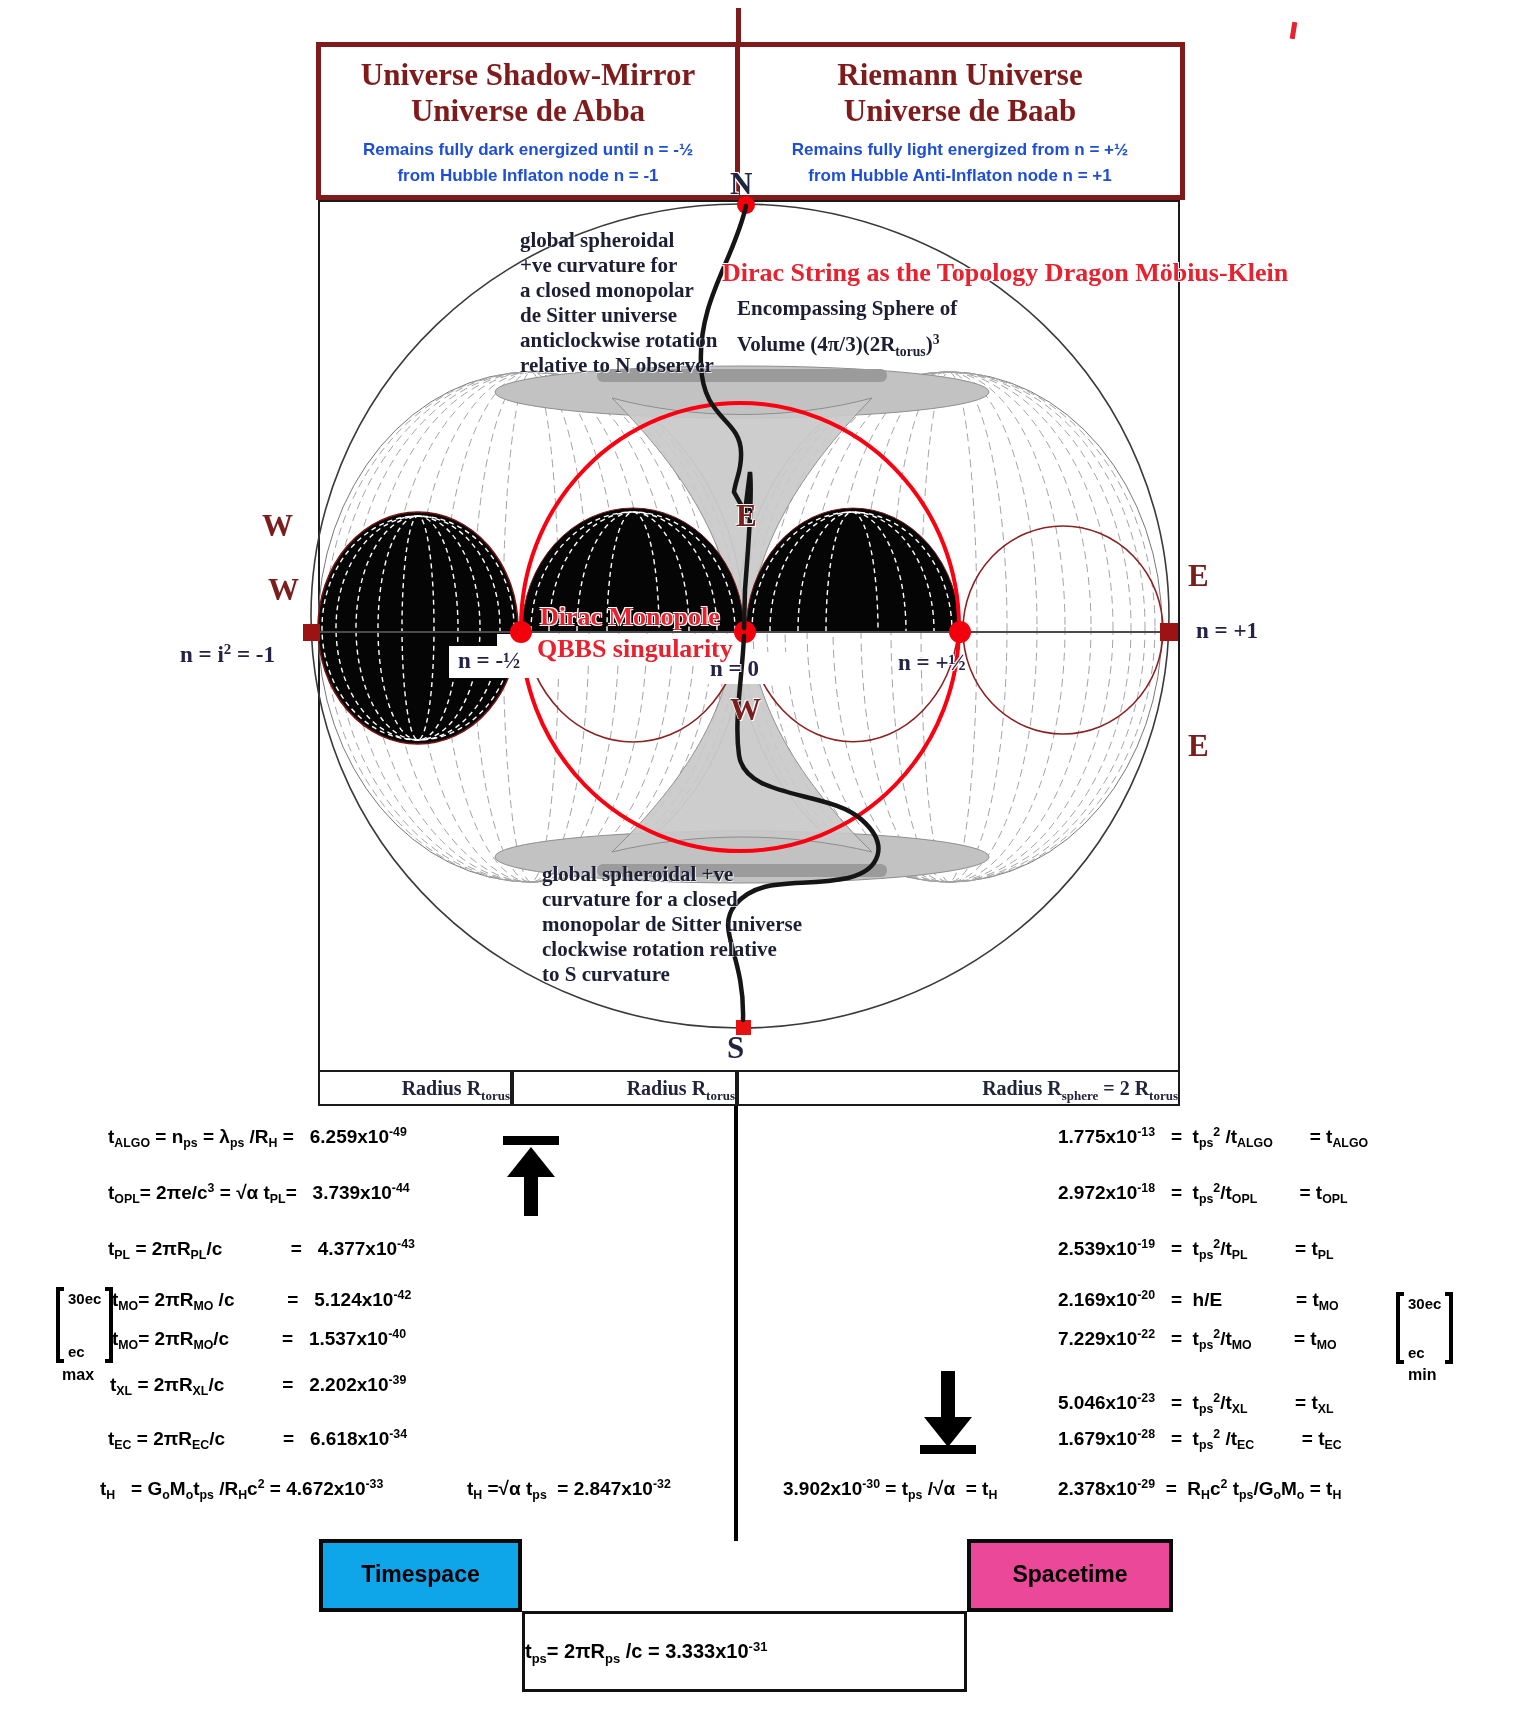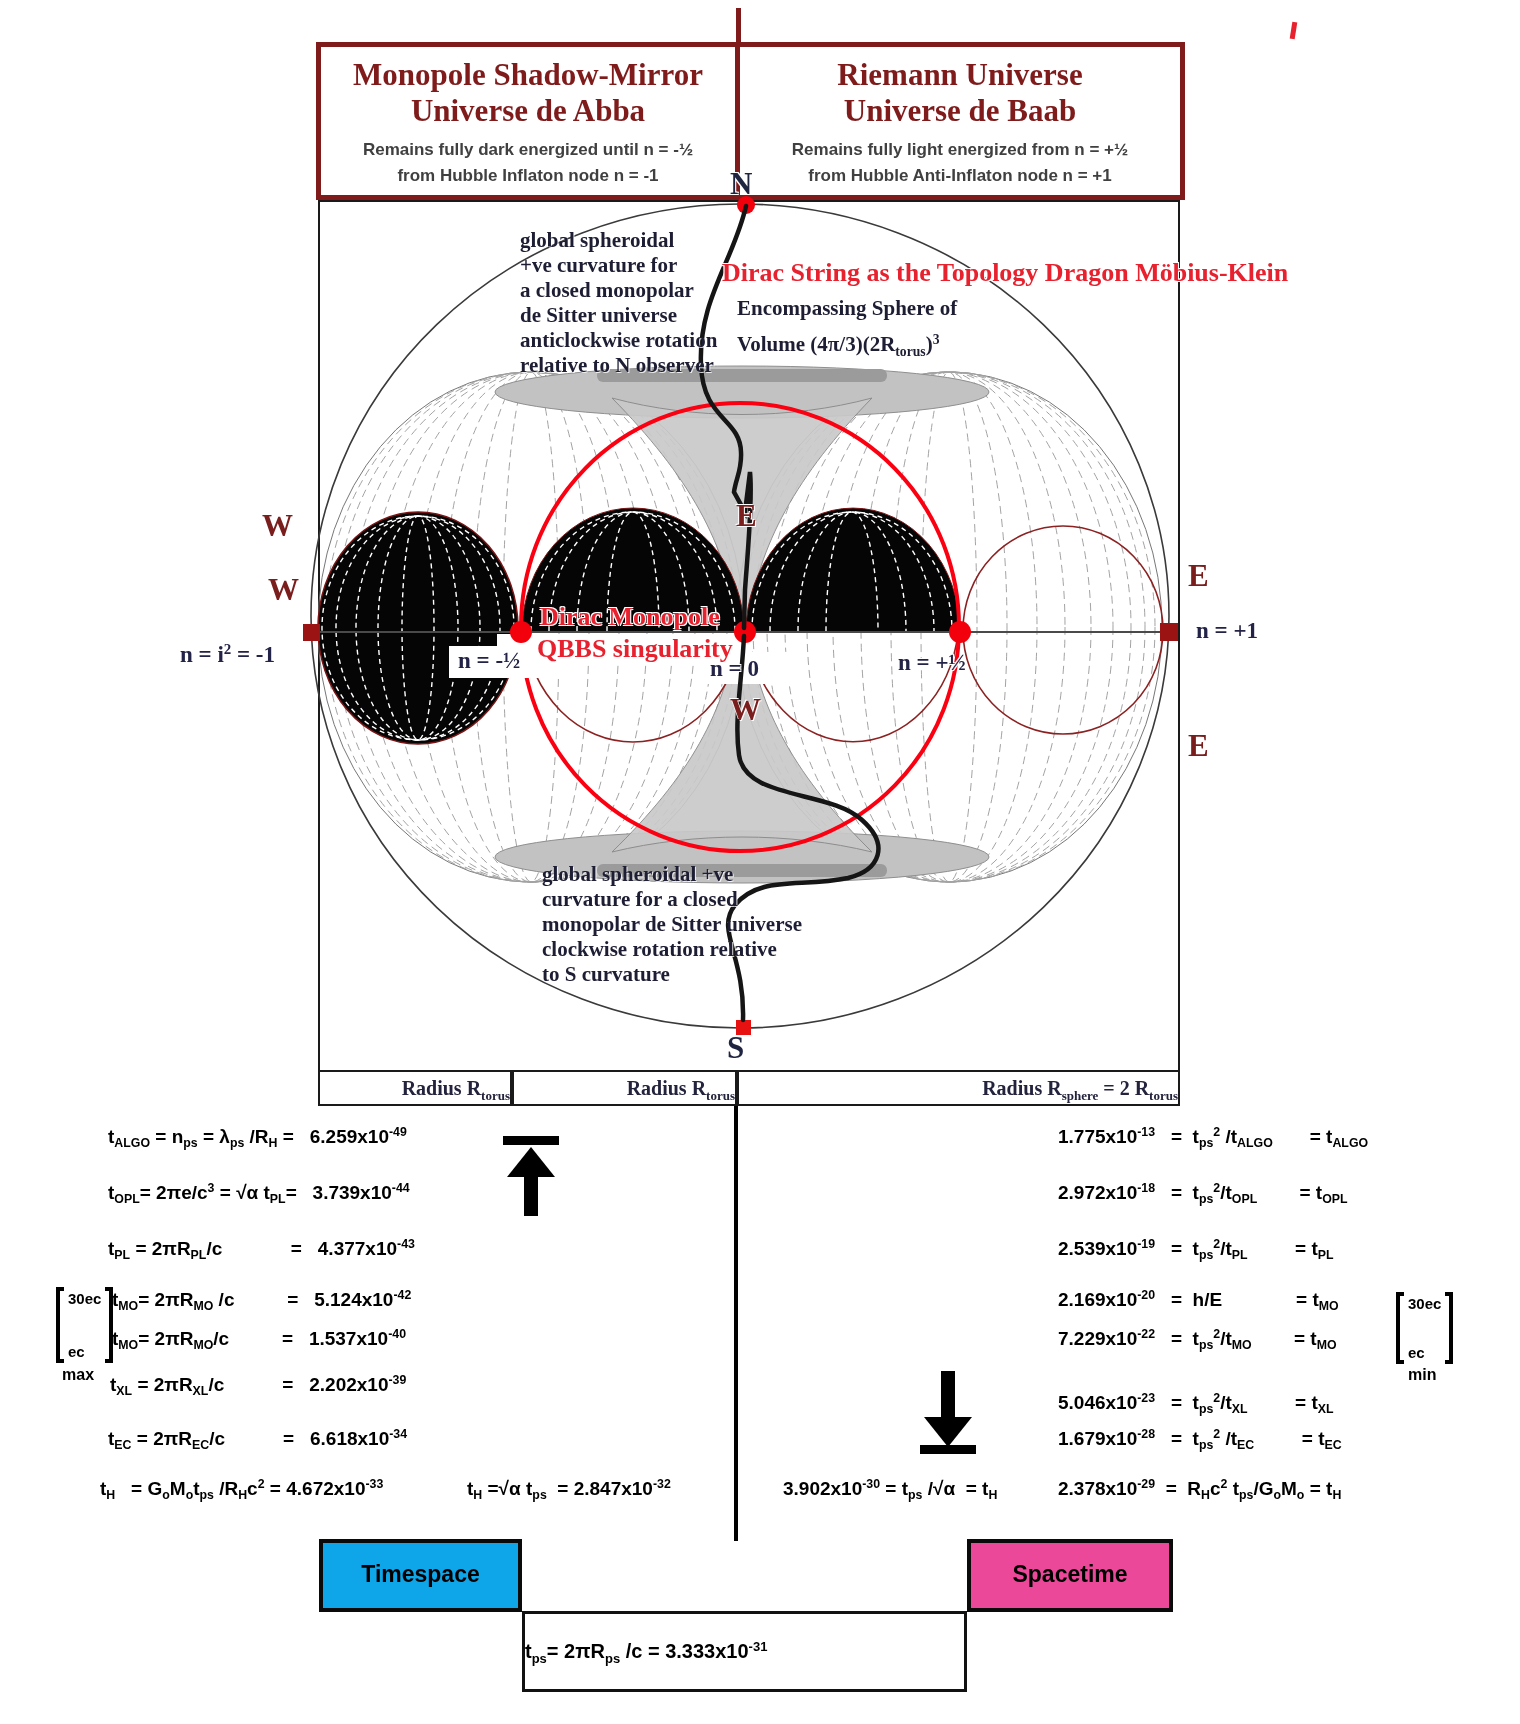--- a/index.html
+++ b/index.html
@@ -4,21 +4,21 @@
 <style>
   html,body{margin:0;padding:0;background:#fff;}
   .stage{position:relative;width:1520px;height:1724px;background:#fff;overflow:hidden;
          font-family:"Liberation Serif",serif;}
   .abs{position:absolute;}
   sub{font-size:65%;vertical-align:-0.35em;line-height:0;}
   sup{font-size:65%;vertical-align:0.55em;line-height:0;}
   
   .hbox{position:absolute;top:42px;height:158px;background:#fff;border:5px solid #7f1b1b;box-sizing:border-box;text-align:center;}
   .htitle{font-weight:bold;font-size:31px;color:#7f1b1b;line-height:36px;margin-top:10px;}
-  .hsub{font-family:"Liberation Sans",sans-serif;font-weight:bold;font-size:17px;color:#404040;line-height:26px;margin-top:8px;}
+  .hsub{font-family:"Liberation Sans",sans-serif;font-weight:bold;font-size:17px;color:#1d4ed8;line-height:26px;margin-top:8px;}
   
   .mainbox{position:absolute;left:318px;top:200px;width:862px;height:906px;border:2px solid #1a1a1a;box-sizing:border-box;background:#fff;}
   .tcell{position:absolute;top:1070px;height:36px;border:2px solid #1a1a1a;box-sizing:border-box;
          text-align:right;font-weight:bold;font-size:20px;color:#23233d;padding-top:5px;}
   
   .pbox{position:absolute;top:1539px;height:73px;border:4px solid #0a0a0a;box-sizing:border-box;
         text-align:center;font-family:"Liberation Sans",sans-serif;font-weight:bold;font-size:23px;color:#000;line-height:62px;}
   .tpsbox{position:absolute;left:522px;top:1611px;width:445px;height:81px;border:3px solid #111;box-sizing:border-box;
           background:#fff;font-family:"Liberation Sans",sans-serif;font-weight:bold;font-size:20px;color:#000;padding-top:26px;}
   
@@ -43,21 +43,21 @@
   svg{position:absolute;left:0;top:0;}
   .mer{fill:none;stroke:#a3a3a3;stroke-width:1;stroke-dasharray:8 5;}
   .wmer{fill:none;stroke:#fff;stroke-width:1.4;stroke-dasharray:5 4;}
 </style>
 </head>
 <body>
 
 <div class="stage">
 
   <div class="hbox" style="left:316px;width:424px;border-right:5px solid #7f1b1b;">
-    <div class="htitle">Monopole Shadow-Mirror</div>
+    <div class="htitle">Universe Shadow-Mirror</div>
     <div class="htitle" style="margin-top:0;">Universe de Abba</div>
     <div class="hsub">
       <div>Remains fully dark energized until n = -½</div>
       <div>from Hubble Inflaton node  n = -1</div>
     </div>
   </div>
   <div class="hbox" style="left:740px;width:445px;border-left:none;">
     <div class="htitle">Riemann Universe</div>
     <div class="htitle" style="margin-top:0;">Universe de Baab</div>
     <div class="hsub">

